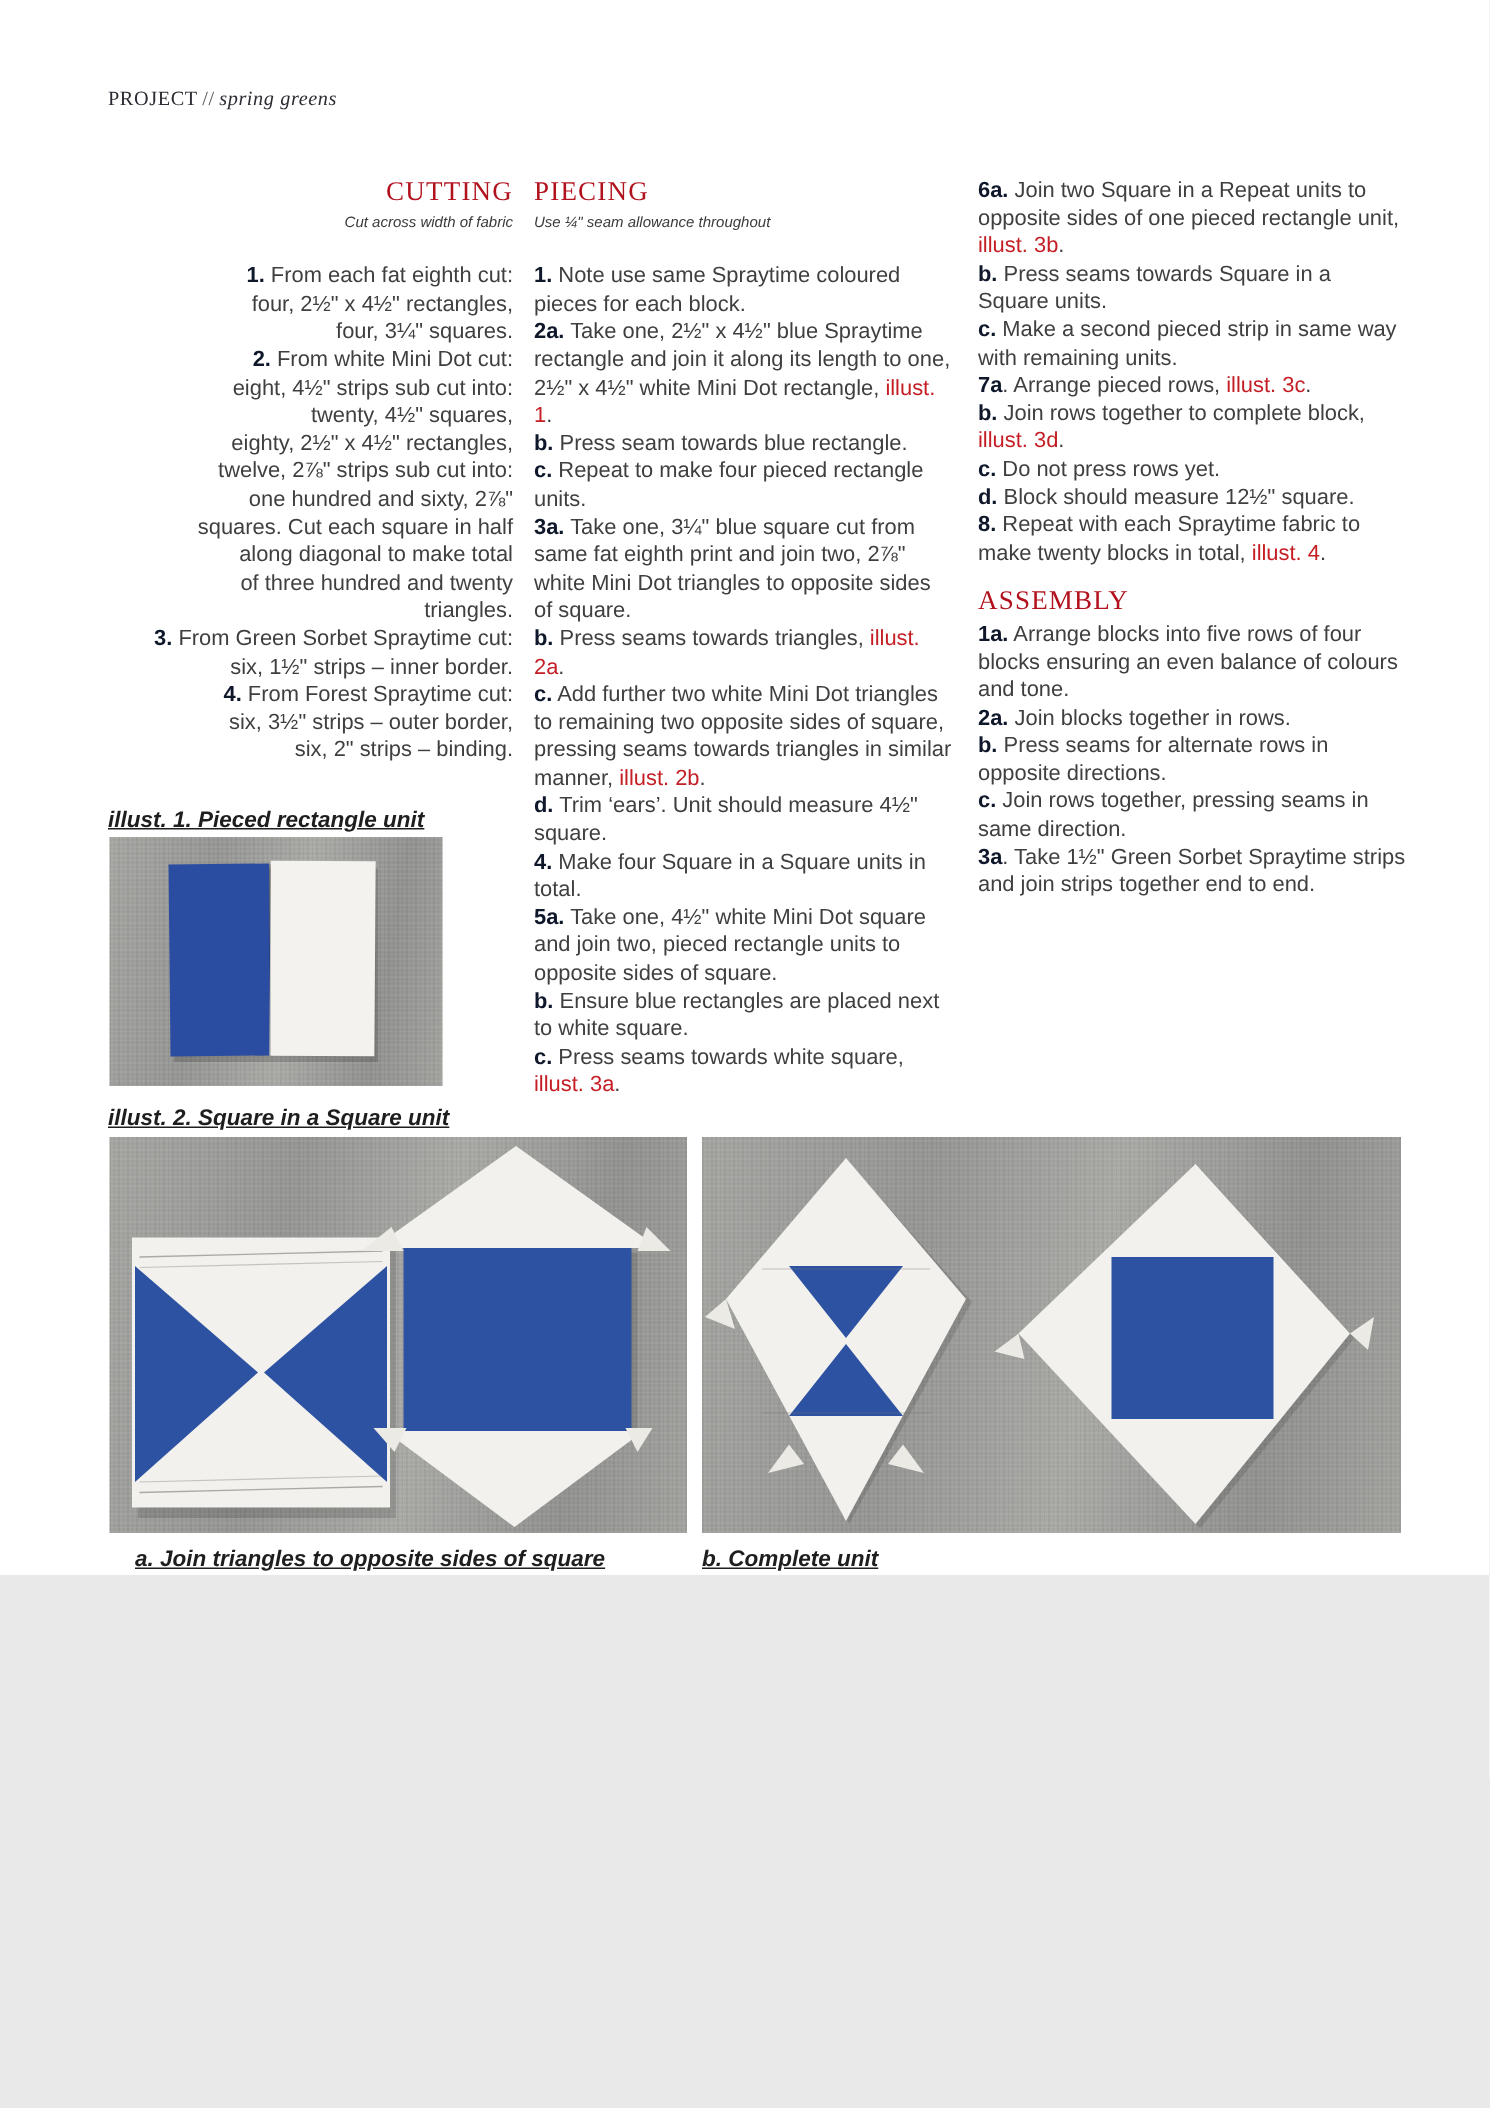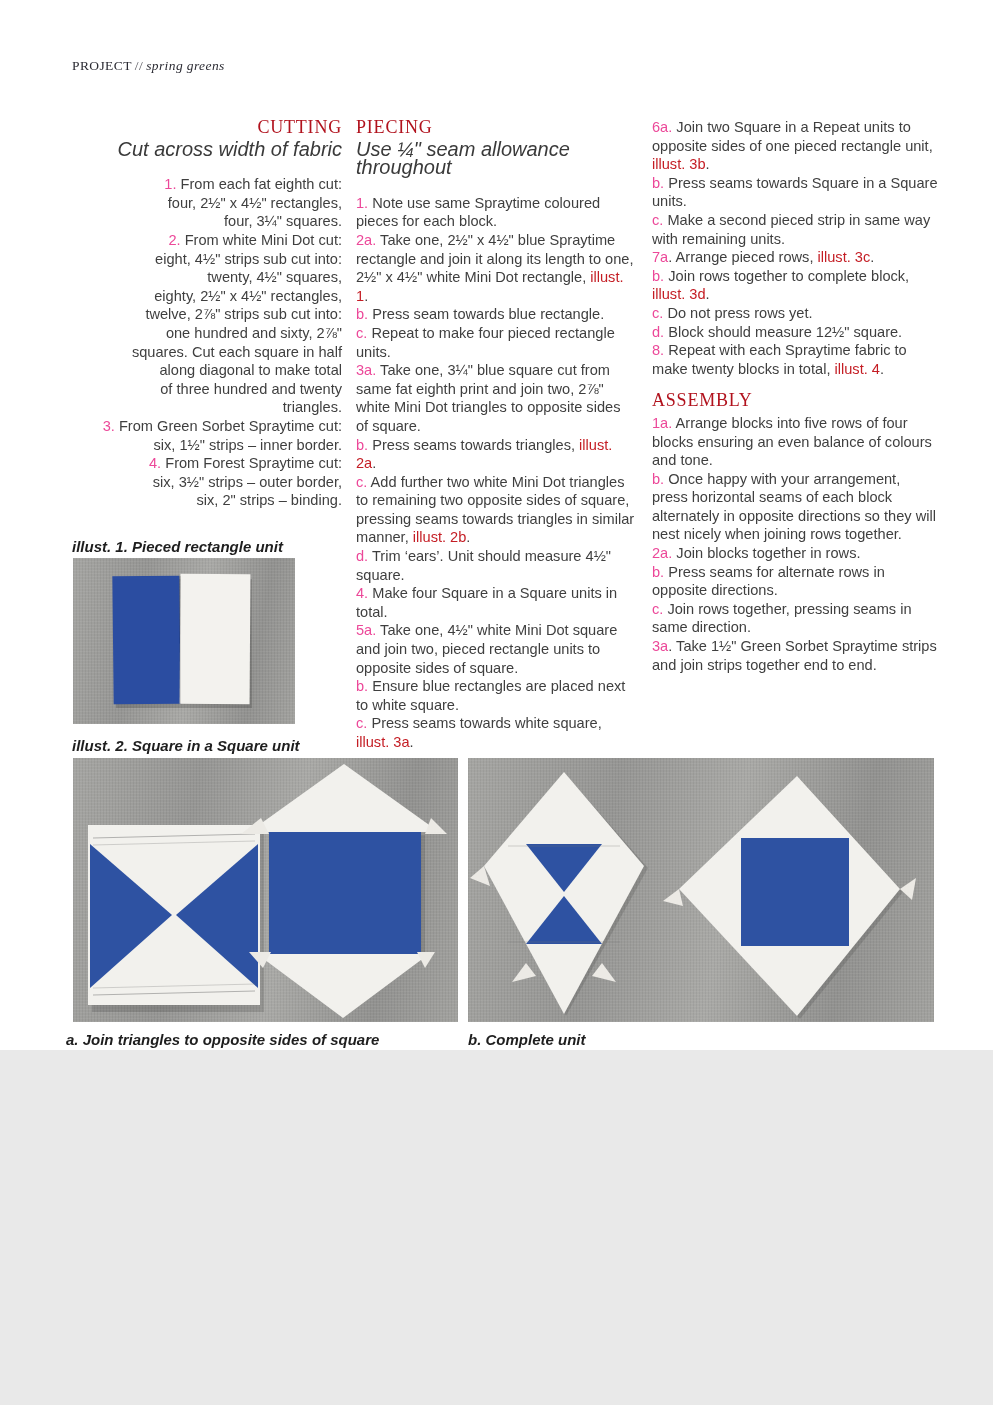--- a/index.html
+++ b/index.html
@@ -12,29 +12,29 @@
   .kicker .sep{color:#55555c;padding:0 3px;}
   .kicker .ktitle{font-style:italic;}
   
   .col{position:absolute;font-size:14.6px;line-height:18.6px;color:#3f3f3f;}
   #col1{left:72px;top:118px;width:270px;text-align:right;}
   #col2{left:356px;top:118px;width:280px;}
   #col3{left:652px;top:118px;width:286px;}
   .sec-heading{font-family:"Liberation Serif","DejaVu Serif",serif;font-size:18px;font-weight:normal;
                color:#b1121d;letter-spacing:.8px;margin:0;}
   .sec-heading.inner{margin-top:13px;margin-bottom:4px;}
-  .sec-sub{font-style:italic;font-size:20px;color:#3a3a3a;margin:3px 0 0;}
+  .sec-sub{font-style:italic;font-size:10px;color:#3a3a3a;margin:3px 0 0;}
   .body-block{margin-top:17px;}
   .ln{white-space:nowrap;}
   .ind0{padding-left:0;} .ind1{padding-left:26px;} .ind2{padding-left:50px;}
   .para{margin:0;}
-  .seg-b{font-weight:normal;color:#ec4899;}
+  .seg-b{font-weight:bold;color:#0f172a;}
   .seg-r{color:#c41d24;}
   
-  .caption{position:absolute;font-weight:bold;font-style:italic;font-size:15px;color:#1e1e1e;white-space:nowrap;}
+  .caption{position:absolute;font-weight:bold;font-style:italic;font-size:15px;color:#1e1e1e;white-space:nowrap;text-decoration:underline;}
   
   .photo{position:absolute;overflow:hidden;
      background:
        repeating-linear-gradient(0deg, rgba(255,255,255,.06) 0 1px, rgba(0,0,0,0) 1px 3px),
        repeating-linear-gradient(90deg, rgba(0,0,0,.05) 0 1px, rgba(0,0,0,0) 1px 3px),
        linear-gradient(100deg, #a5a5a2, #969694 30%, #a9a9a6 55%, #929290 80%, #a2a29f);
   }
   .photo svg{position:absolute;left:0;top:0;width:100%;height:100%;display:block;}
   
   .footer{position:absolute;left:72px;top:1344px;font-size:14.5px;white-space:nowrap;}
@@ -102,21 +102,20 @@
         <p class="para"><span class="seg-b">c.</span><span> Make a second pieced strip in same way with remaining units.</span></p>
         <p class="para"><span class="seg-b">7a</span><span>. Arrange pieced rows, </span><span class="seg-r">illust. 3c</span><span>.</span></p>
         <p class="para"><span class="seg-b">b.</span><span> Join rows together to complete block, </span><span class="seg-r">illust. 3d</span><span>.</span></p>
         <p class="para"><span class="seg-b">c.</span><span> Do not press rows yet.</span></p>
         <p class="para"><span class="seg-b">d.</span><span> Block should measure 12½" square.</span></p>
         <p class="para"><span class="seg-b">8.</span><span> Repeat with each Spraytime fabric to make twenty blocks in total, </span><span class="seg-r">illust. 4</span><span>.</span></p>
       </div>
     <h2 class="sec-heading inner">ASSEMBLY</h2>
     <div>
         <p class="para"><span class="seg-b">1a.</span><span> Arrange blocks into five rows of four blocks ensuring an even balance of colours and tone.</span></p>
-        <p class="para"><span class="seg-b">b.</span><span> Once happy with your arrangement, press horizontal seams of each block alternately in opposite directions so they will nest nicely when joining rows together.</span></p>
         <p class="para"><span class="seg-b">2a.</span><span> Join blocks together in rows.</span></p>
         <p class="para"><span class="seg-b">b.</span><span> Press seams for alternate rows in opposite directions.</span></p>
         <p class="para"><span class="seg-b">c.</span><span> Join rows together, pressing seams in same direction.</span></p>
         <p class="para"><span class="seg-b">3a</span><span>. Take 1½" Green Sorbet Spraytime strips and join strips together end to end.</span></p>
       </div>
   </div>
 
   <div class="caption" style="left:72px;top:538px;">illust. 1. Pieced rectangle unit</div>
   <div class="photo" style="left:73px;top:558px;width:222px;height:166px;">
     <svg viewBox="0 0 222 166">
@@ -166,21 +165,21 @@
       <line x1="40" y1="184" x2="152" y2="184" stroke="rgba(120,120,120,0.4)" stroke-width="0.8"></line>
 
       <polygon points="332,21 435,134 332,261 214,134" fill="rgba(0,0,0,0.12)"></polygon>
       <polygon points="329,18 432,131 329,258 211,131" fill="#f2f1ed"></polygon>
       <polygon points="211,131 195,143 215,148" fill="#eceae5"></polygon>
       <polygon points="432,131 448,120 444,142" fill="#eceae5"></polygon>
       <rect x="273" y="80" width="108" height="108" fill="#2e52a2"></rect>
     </svg>
   </div>
 
-  <div class="caption" style="left:66px;top:1031px;">a. Join triangles to opposite sides of square</div>
+  <div class="caption" style="left:90px;top:1031px;">a. Join triangles to opposite sides of square</div>
   <div class="caption" style="left:468px;top:1031px;">b. Complete unit</div>
 
   <div class="caption" style="left:72px;top:1068px;">illust. 3. Block assembly</div>
 
   <div class="photo" style="left:73px;top:1090px;width:385px;height:181px;">
     <svg viewBox="0 0 385 181">
       <g transform="rotate(-0.8 192 90)">
         <rect x="24" y="26" width="354" height="139" fill="rgba(0,0,0,0.12)"></rect>
         <rect x="20" y="22" width="68" height="136" fill="#f2f1ed"></rect>
         <rect x="88" y="21" width="53" height="138" fill="#2b4da1"></rect>

